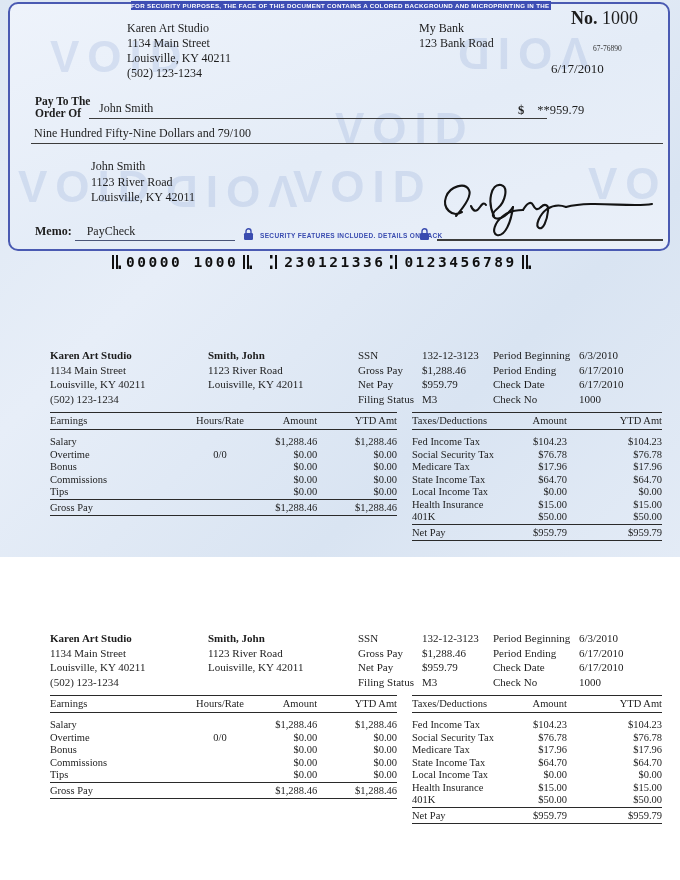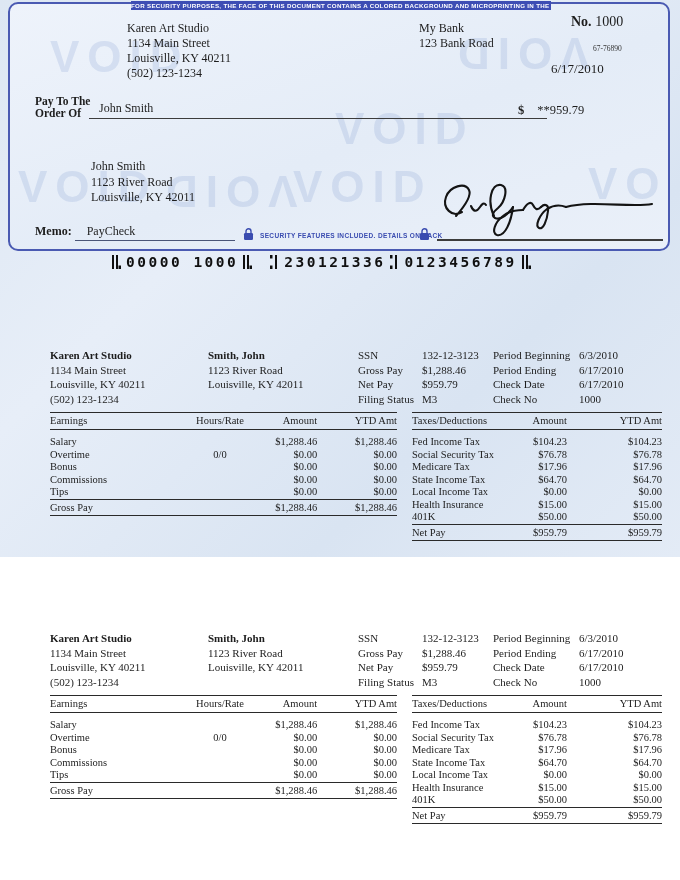--- a/index.html
+++ b/index.html
@@ -25,21 +25,21 @@
     font-size:6.2px; font-weight:bold; letter-spacing:0.3px; text-align:center; line-height:9px;
     white-space:nowrap; overflow:hidden;
   }
   .wm {
     position:absolute; font-family:"Liberation Sans", sans-serif; font-weight:bold;
     font-size:44px; letter-spacing:8px; color:rgba(120,148,205,0.20); user-select:none;
   }
   .wm.flip { transform:rotate(180deg); }
   .co-block { position:absolute; left:117px; top:17px; font-size:12px; line-height:15px; }
   .bank-block { position:absolute; left:409px; top:17px; font-size:12px; line-height:15px; }
-  .checkno { position:absolute; left:561px; top:10px; font-size:14px; }
+  .checkno { position:absolute; left:561px; top:4px; font-size:18px; }
   .checkno .lbl { font-weight:bold; }
   .fraction { position:absolute; left:583px; top:40px; font-size:7.5px; color:#333; }
   .date { position:absolute; left:541px; top:57px; font-size:13px; }
   .paytolabel { position:absolute; left:25px; top:92px; font-size:11.5px; font-weight:bold; line-height:11.5px; }
   .payee-line {
     position:absolute; left:79px; top:94px; width:458px; height:21px;
     border-bottom:1.5px solid #3c3c3c; display:flex; align-items:flex-end;
     padding:0 0 2px 10px; font-size:12px;
   }
   .amount { position:absolute; left:508px; top:99px; font-size:12.5px; }
@@ -143,20 +143,23 @@
       <div>Pay To The</div>
       <div>Order Of</div>
     </div>
     <div class="payee-line">
       <span>John Smith</span>
     </div>
     <div class="amount">
       <span class="cur">$</span><span>**959.79</span>
     </div>
 
+    <div class="words-line">
+      <span>Nine Hundred Fifty-Nine Dollars and 79/100</span>
+    </div>
 
     <div class="payee-addr">
       <div>John Smith</div>
       <div>1123 River Road</div>
       <div>Louisville, KY 42011</div>
     </div>
 
     <svg class="signature" width="230" height="70" viewBox="0 0 230 70">
       <g fill="none" stroke="#141414" stroke-width="2.1" stroke-linecap="round">
         <path d="M32,36 C22,42 12,32 16,21 C20,10 35,6 39,14 C42,20 33,32 26,40"></path>

